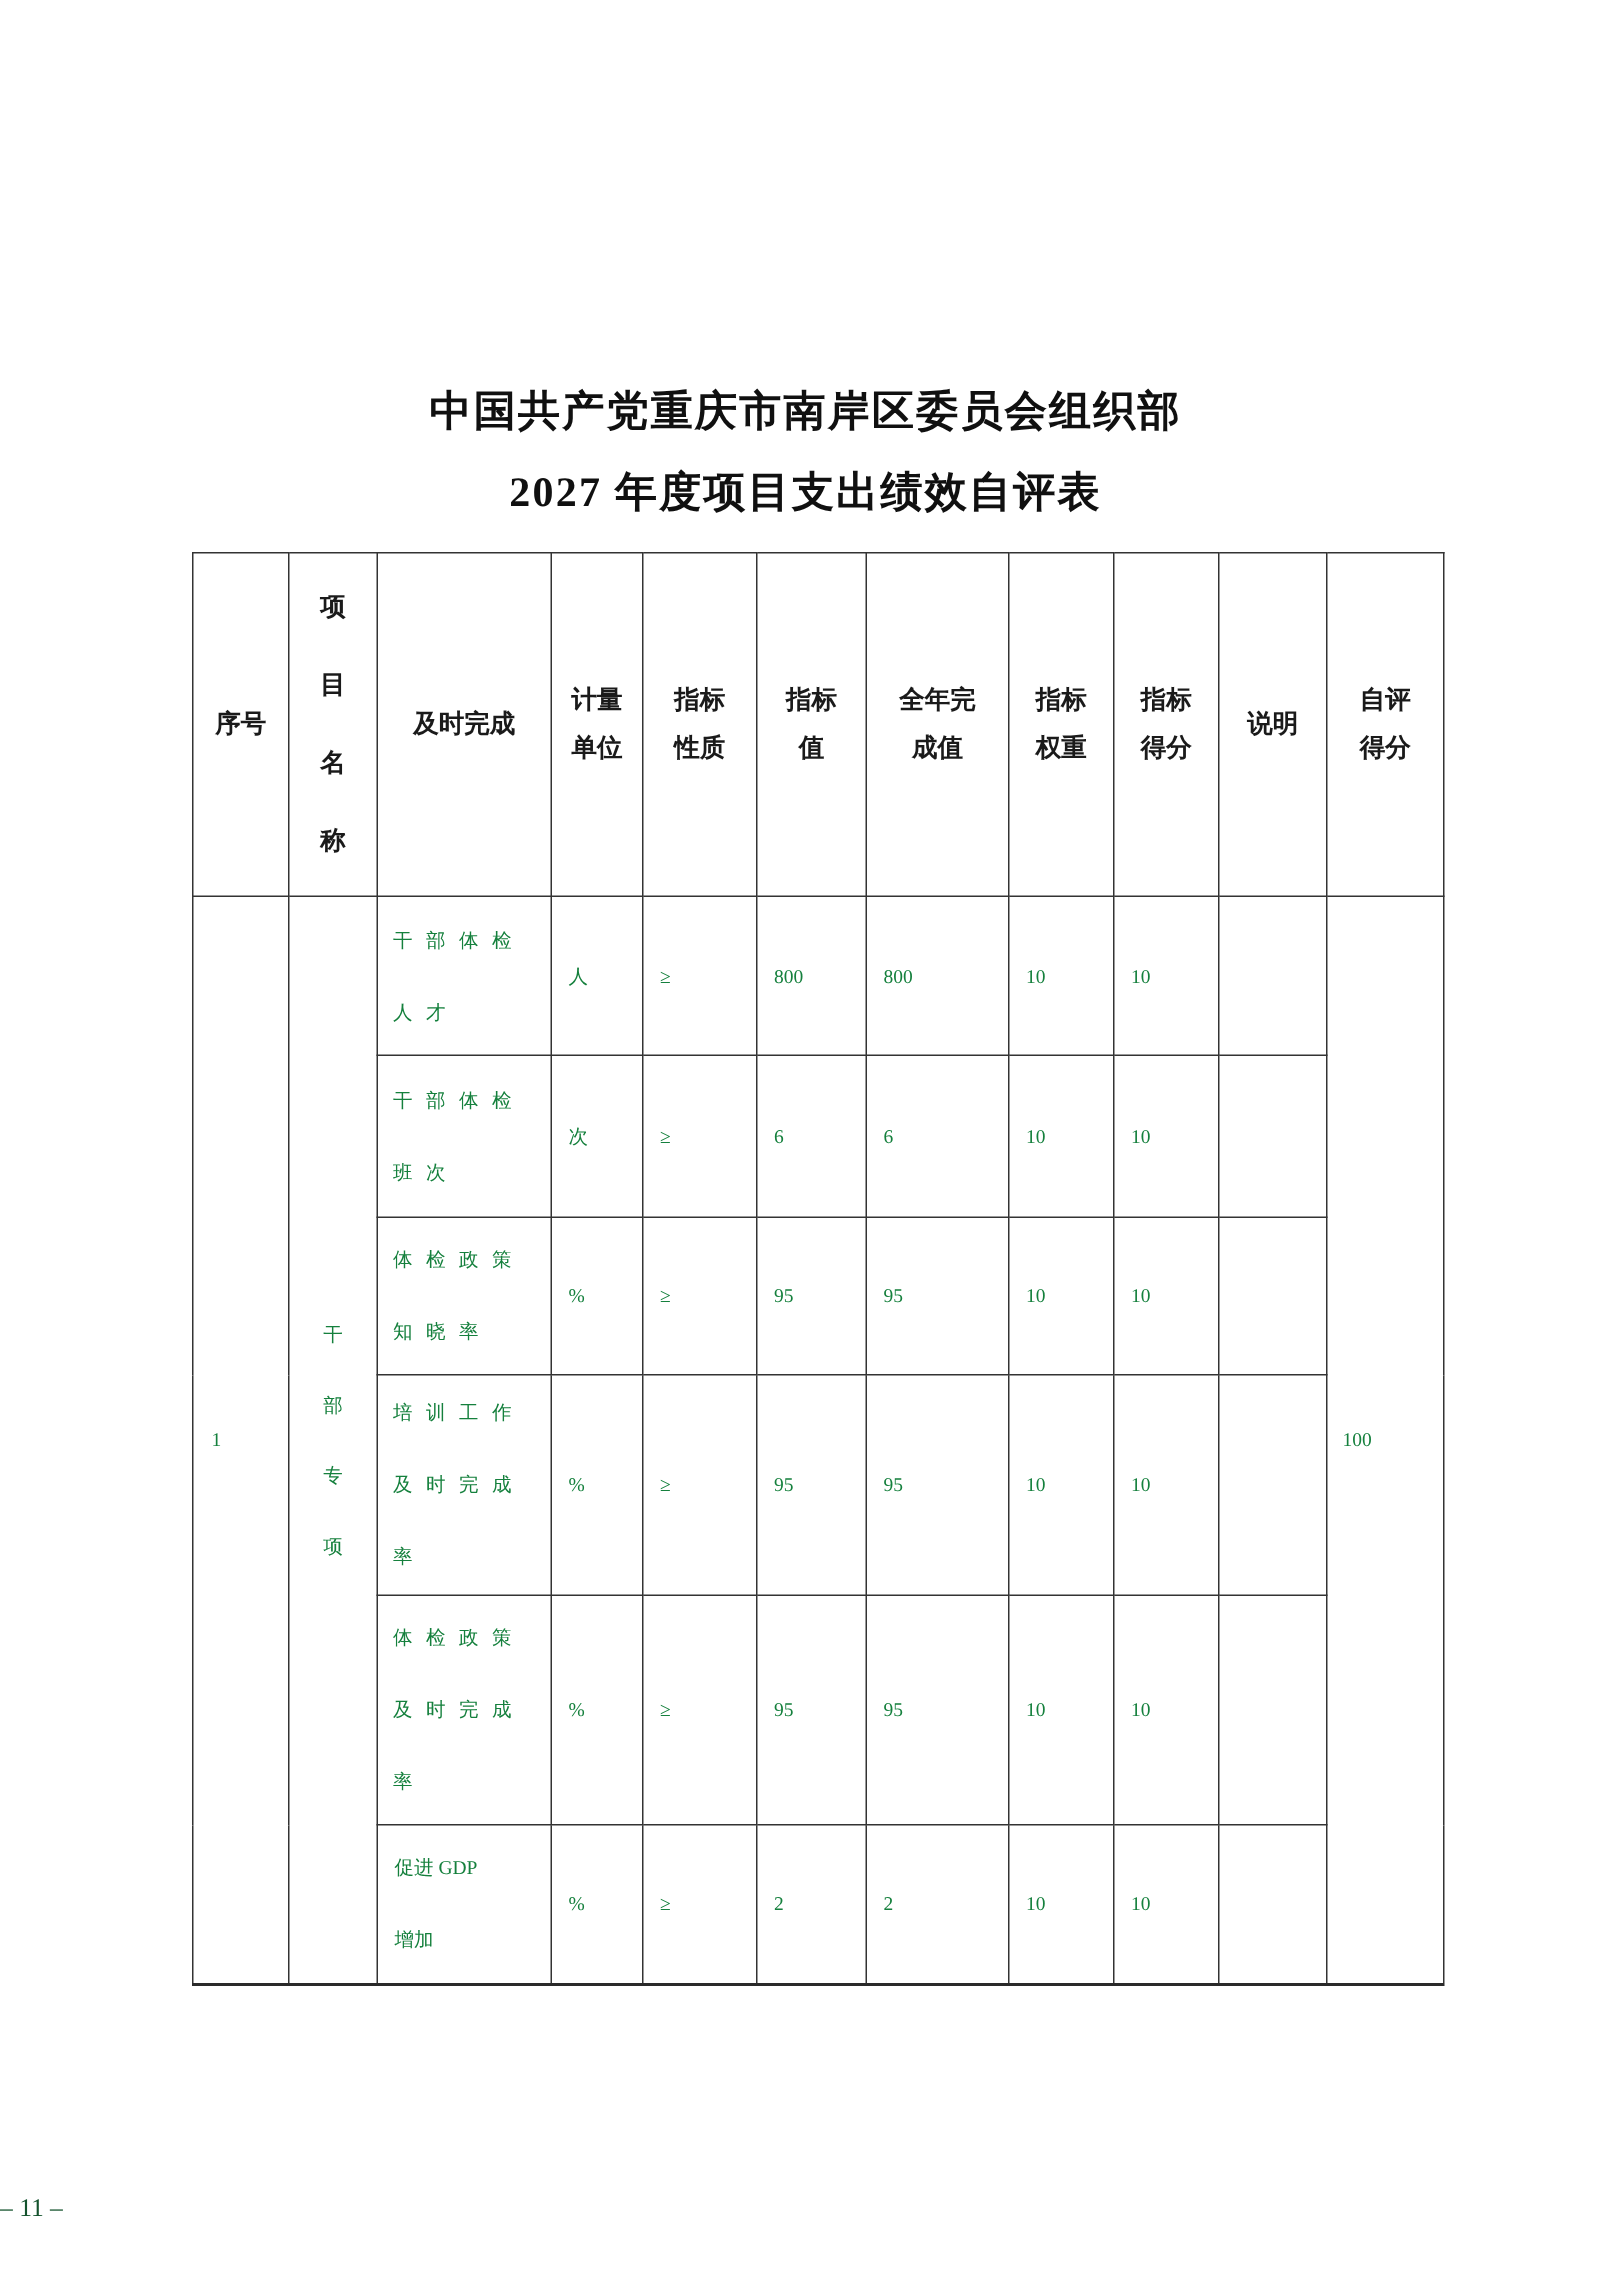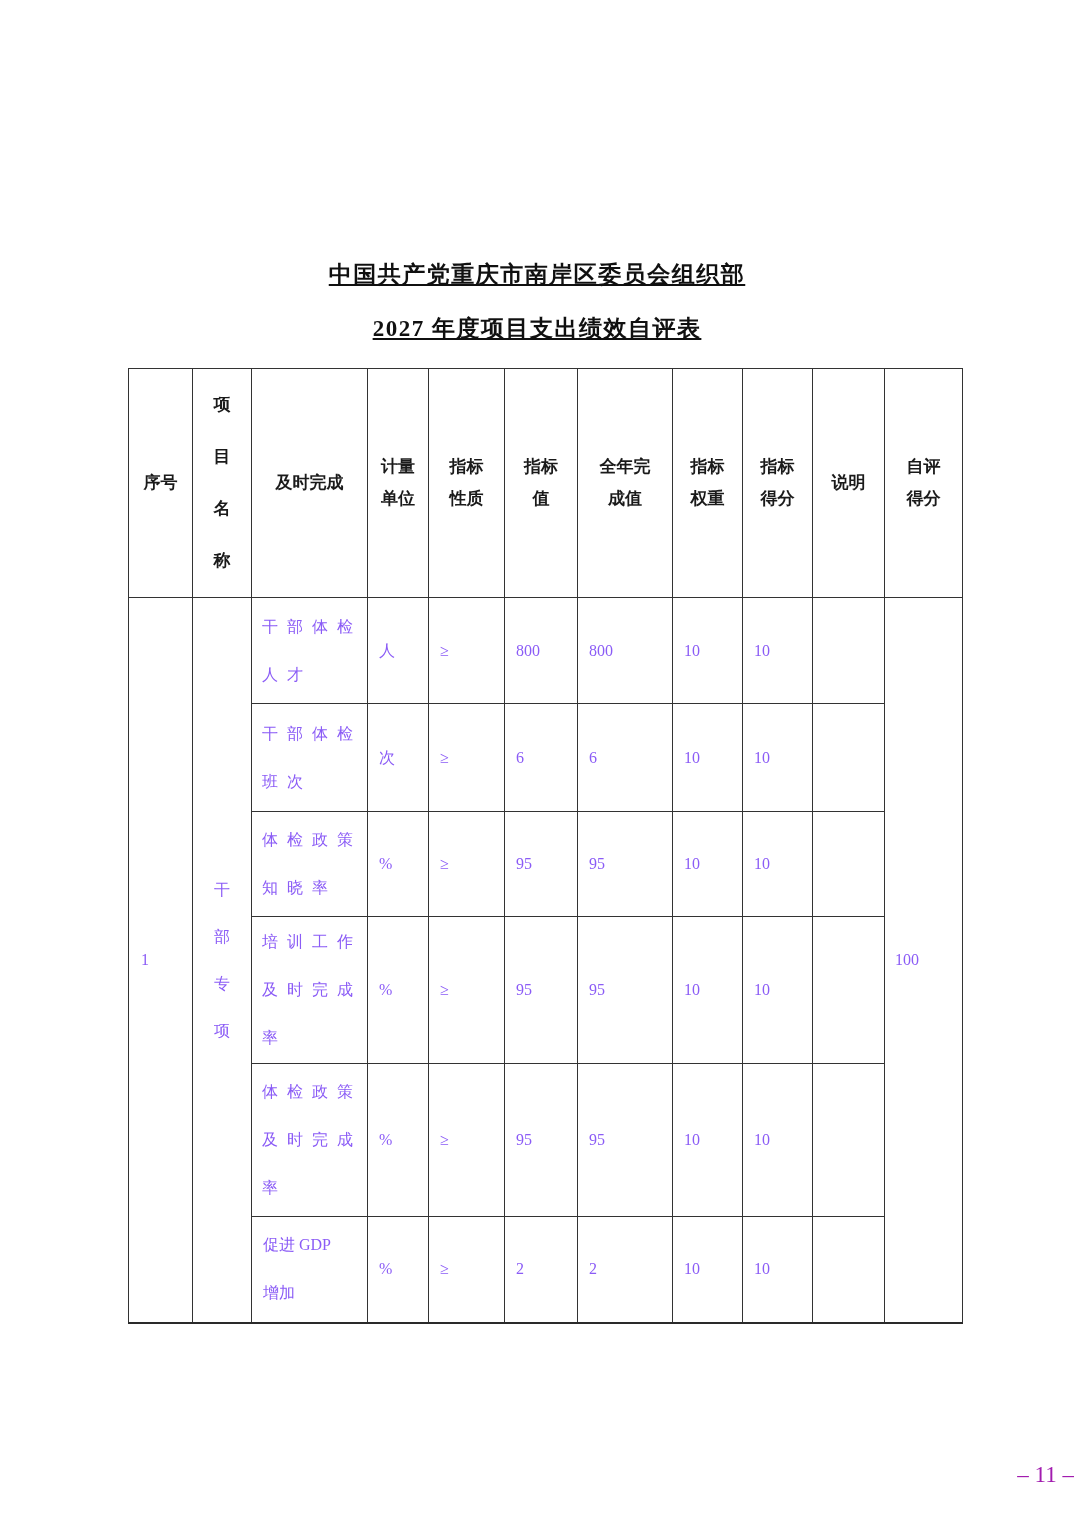--- a/index.html
+++ b/index.html
@@ -10,25 +10,24 @@
     font-family: "Liberation Serif", serif;
     color: #1e1e1e;
     overflow: hidden;
   }
   .doc-title {
     position: absolute;
     top: 248px; left: 0; width: 100%;
     text-align: center;
     font-family: "Liberation Serif", serif;
     font-weight: 700;
-    font-size: 23px;
+    font-size: 28px;
     line-height: 54px;
     color: #101010;
     letter-spacing: 1.5px;
-    text-decoration: underline;
   }
   table.report {
     position: absolute;
     left: 128px; top: 368px;
     border-collapse: collapse;
     table-layout: fixed;
   }
   .report th, .report td {
     border: 1px solid #333333;
     overflow: hidden;
@@ -41,44 +40,44 @@
     color: #1a1a1a;
     text-align: center;
     vertical-align: middle;
     white-space: pre-line;
     line-height: 32px;
     padding: 0;
   }
   .report th.vstack { line-height: 52px; }
   .report td {
     font-family: "Liberation Serif", serif;
-    font-size: 16px;
-    color: #8b5cf6;
+    font-size: 13px;
+    color: #15803d;
     text-align: left;
     vertical-align: middle;
     white-space: pre-line;
     line-height: 48px;
     padding: 0 2px 0 11px;
   }
   .report td.spread { letter-spacing: 9px; padding-left: 10px; }
   .report td.vname {
     text-align: center;
     padding: 0;
     line-height: 47px;
     letter-spacing: 0;
   }
   .report td.serial { padding-left: 12px; }
   .report td.selfscore { padding-left: 10px; }
   .page-number {
     position: absolute;
     top: 1462px; left: 0; width: 100%;
-    text-align: right;
-    font-family: "Liberation Serif", serif;
-    font-size: 23px;
-    color: #a21caf;
+    text-align: left;
+    font-family: "Liberation Serif", serif;
+    font-size: 17px;
+    color: #14532d;
   }
 </style>
 </head>
 <body>
 
 <div class="doc-title">
   <div>中国共产党重庆市南岸区委员会组织部</div>
   <div>2027 年度项目支出绩效自评表</div>
 </div>
 

